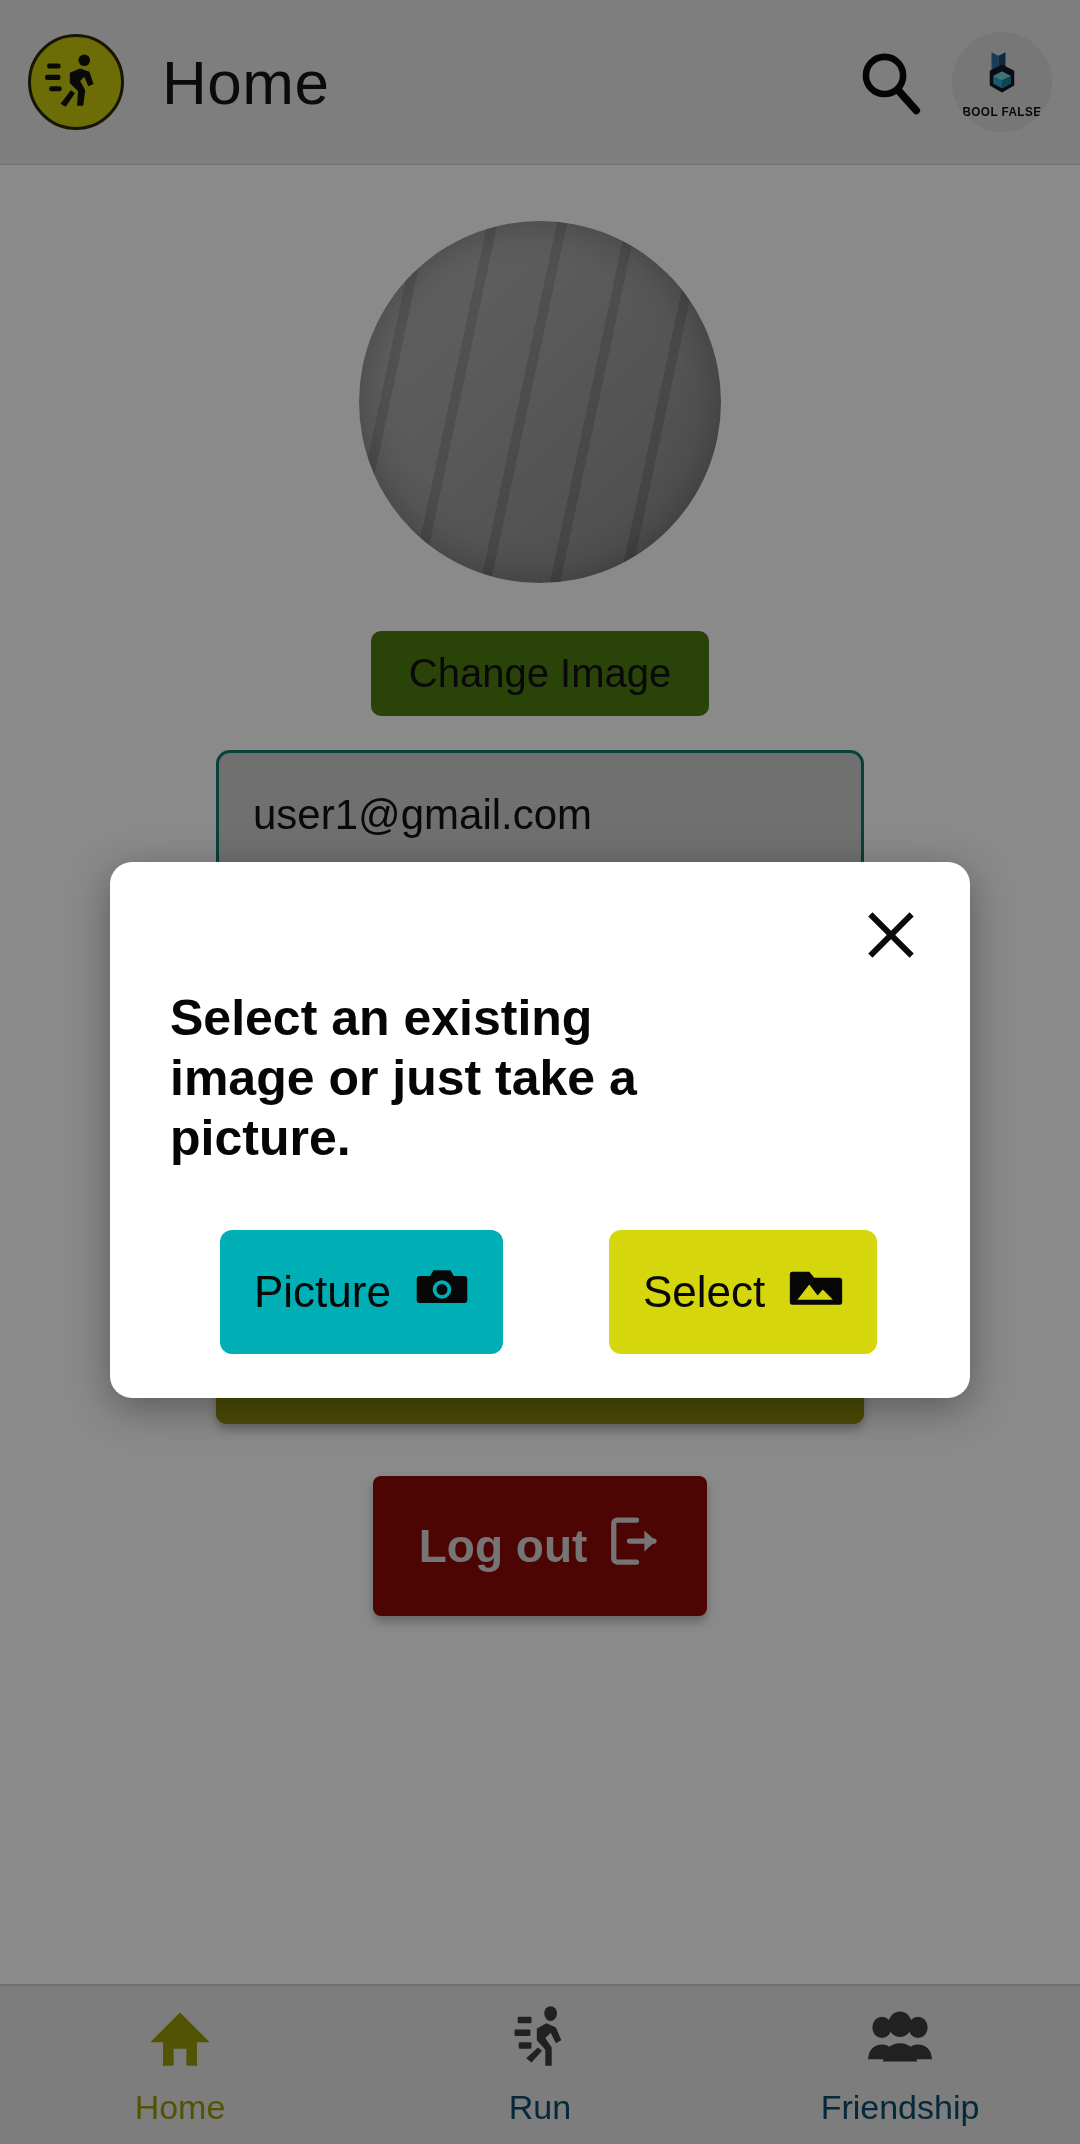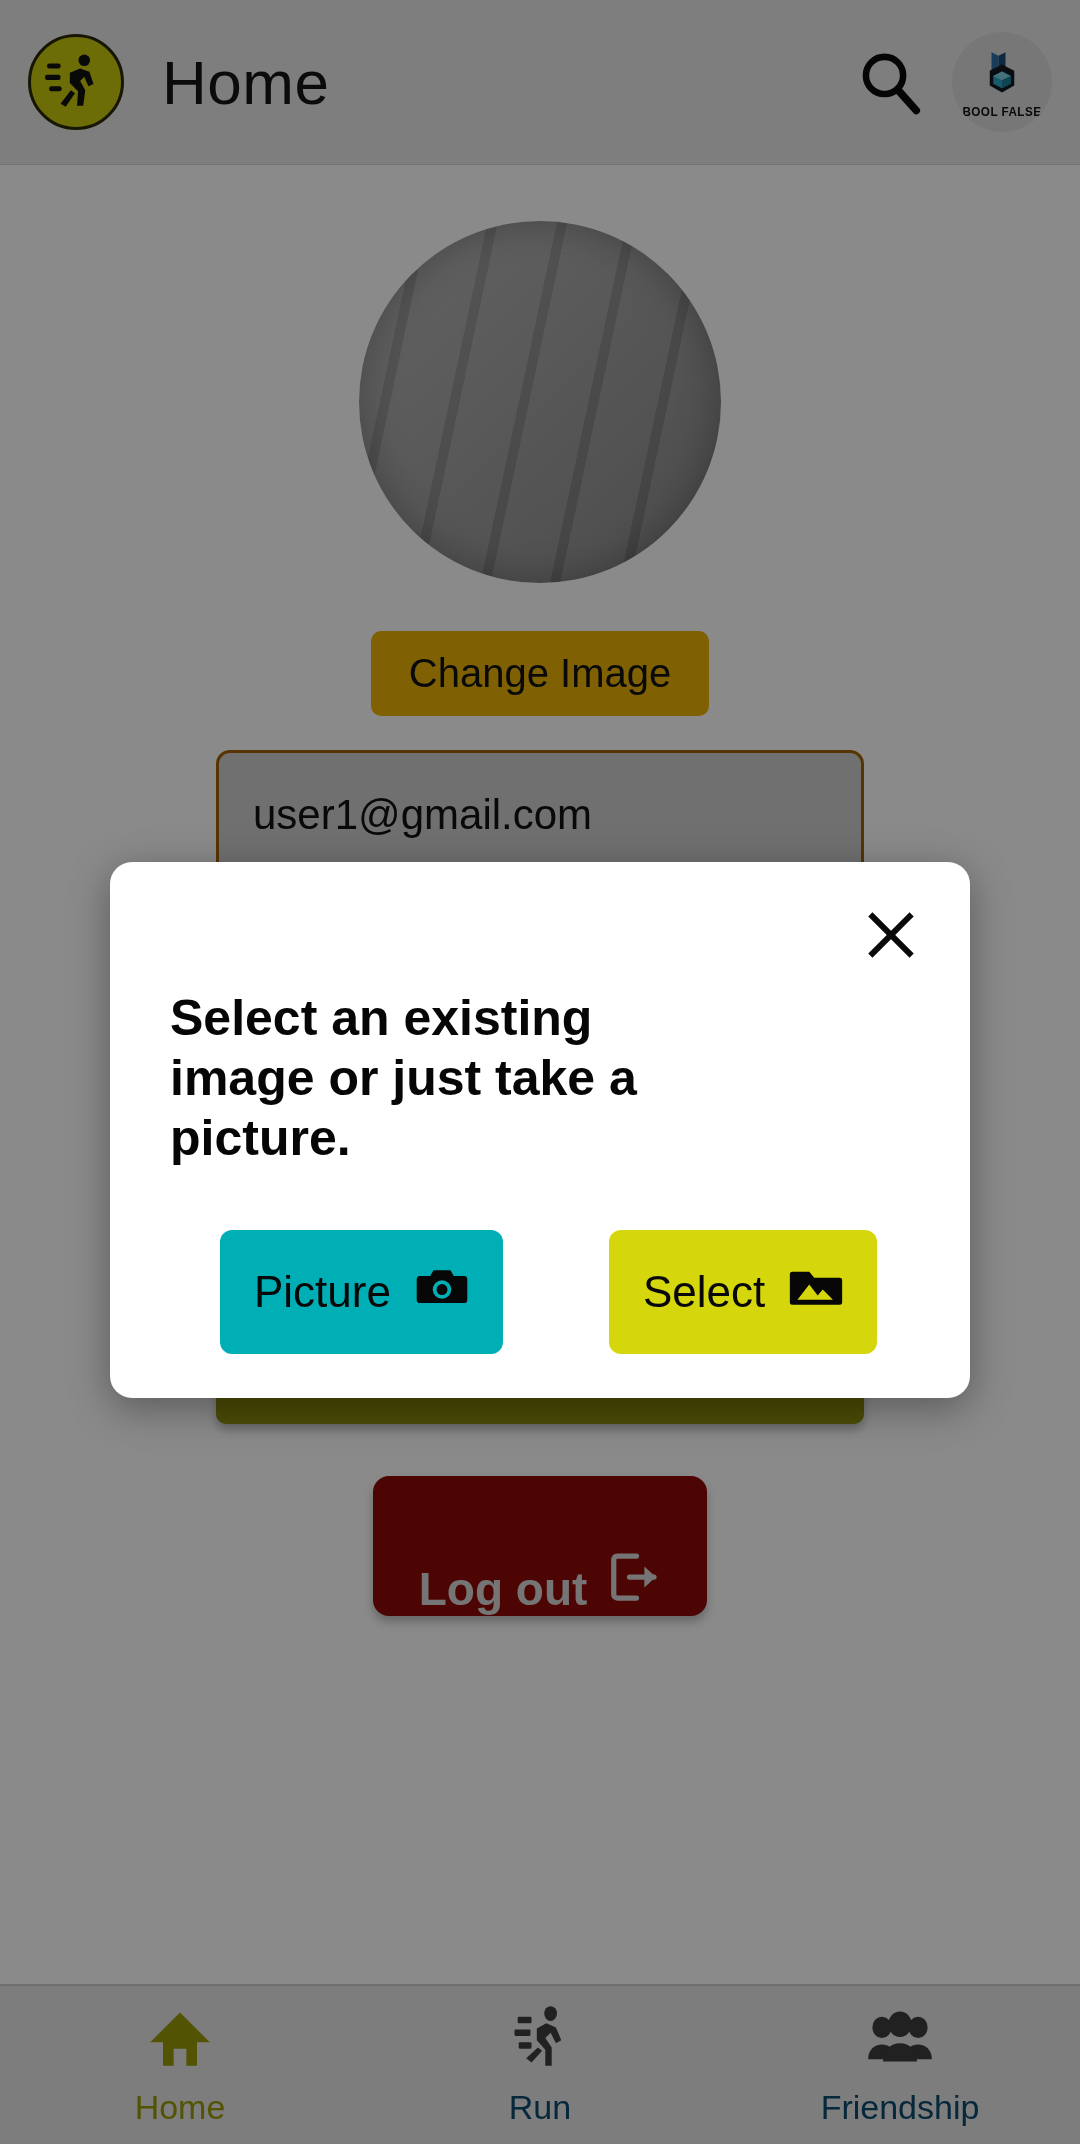--- a/index.html
+++ b/index.html
@@ -83,30 +83,30 @@
     background-image:
       linear-gradient(135deg, rgba(255,255,255,.20) 0%, rgba(0,0,0,.18) 100%),
       repeating-linear-gradient(102deg, #a8a8a8 0 58px, #8e8e8e 58px 68px),
       repeating-linear-gradient(12deg, #a3a3a3 0 62px, #8a8a8a 62px 72px);
     box-shadow: inset 0 0 40px rgba(0,0,0,.28);
     overflow: hidden;
     position: relative;
   }
   #change-image-btn {
     margin-top: 48px;
-    background: #eab308;
+    background: #4d7c0f;
     border: none; border-radius: 10px;
     padding: 20px 38px;
     font-size: 40px; color: #121212;
     font-family: "Liberation Sans", sans-serif;
   }
   .field {
     margin-top: 34px;
     width: 648px; height: 130px;
-    border: 3px solid #a16207;
+    border: 3px solid #0f766e;
     border-radius: 14px;
     background: #cfcfcf;
     display: flex; align-items: center;
     padding: 0 34px;
     font-size: 42px; color: #111;
   }
   .field.select-field { justify-content: space-between; }
   .caret {
     width: 0; height: 0;
     border-left: 22px solid transparent;
@@ -118,23 +118,23 @@
     width: 648px; height: 150px;
     background: #8d8d0c;
     border: none; border-radius: 10px;
     font-size: 48px; font-weight: 700; color: #d9d9d9;
     box-shadow: 0 6px 10px rgba(0,0,0,.25);
     font-family: "Liberation Sans", sans-serif;
   }
   #logout-btn {
     margin-top: 52px;
     background: #8e0b07;
-    border: none; border-radius: 16px;
+    border: none; border-radius: 8px;
     padding: 0 46px; height: 140px;
-    display: flex; align-items: flex-end; gap: 18px;
+    display: flex; align-items: center; gap: 18px;
     font-size: 46px; font-weight: 700; color: #d9d9d9;
     box-shadow: 0 6px 10px rgba(0,0,0,.25);
     font-family: "Liberation Sans", sans-serif;
   }
   #logout-btn svg { width: 56px; height: 56px; }
 
   
   #bottom-nav {
     position: absolute; bottom: 0; left: 0;
     width: 1080px; height: 160px;

